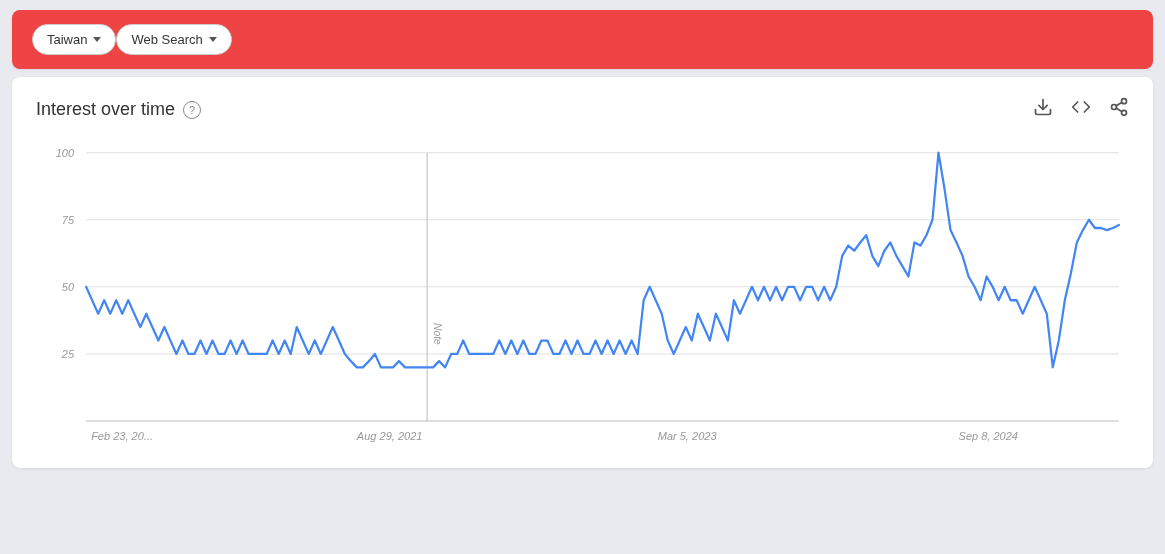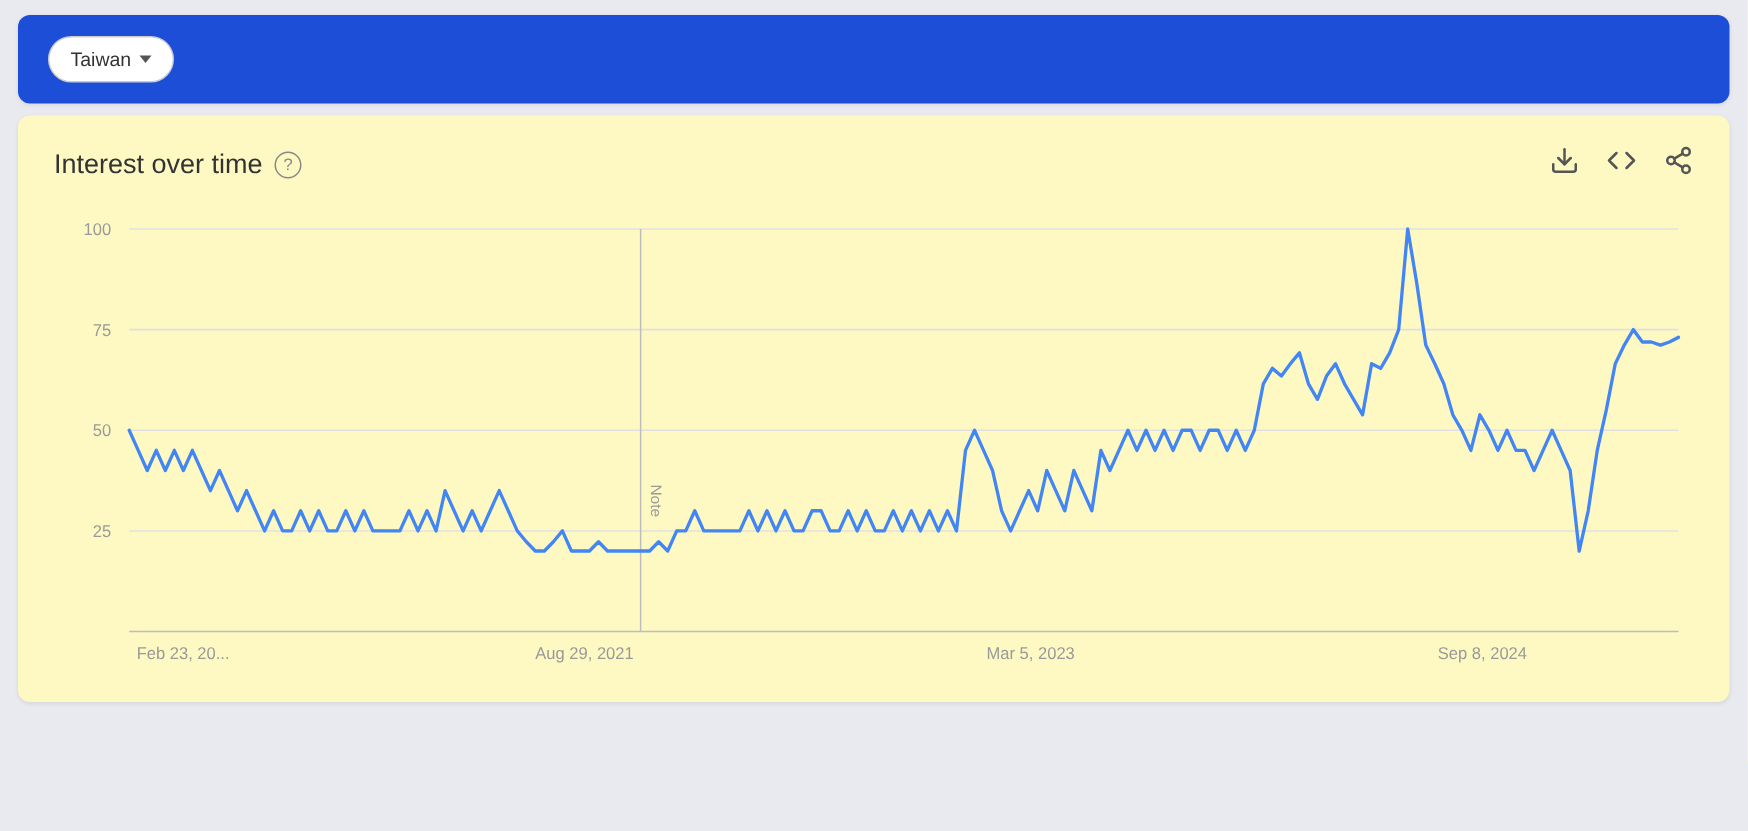--- a/index.html
+++ b/index.html
@@ -5,21 +5,21 @@
     * { box-sizing: border-box; margin: 0; padding: 0; }
     body {
       background: #e8eaf0;
       font-family: 'Google Sans', Arial, sans-serif;
       font-size: 14px;
       color: #333;
       width: 1165px;
       min-height: 554px;
     }
     .top-bar {
-      background: #1d4ed8;
+      background: #ef4444;
       padding: 14px 20px;
       display: flex;
       align-items: center;
       border-radius: 8px;
       margin: 10px 12px 8px 12px;
       box-shadow: 0 1px 3px rgba(0,0,0,0.08);
     }
     .filter-btn {
       display: flex;
       align-items: center;
@@ -33,21 +33,21 @@
       color: #333;
     }
     .chevron-down {
       display: inline-block;
       width: 0; height: 0;
       border-left: 4px solid transparent;
       border-right: 4px solid transparent;
       border-top: 5px solid #555;
     }
     .card {
-      background: #fef9c3;
+      background: #ffffff;
       border-radius: 8px;
       margin: 0 12px 12px 12px;
       padding: 20px 24px 16px 24px;
       box-shadow: 0 1px 3px rgba(0,0,0,0.08);
     }
     .card-header {
       display: flex;
       align-items: center;
       justify-content: space-between;
       margin-bottom: 10px;
@@ -79,32 +79,37 @@
     .action-icon {
       cursor: pointer;
       color: #555;
       font-size: 18px;
     }
     .chart-container {
       position: relative;
       width: 100%;
       height: 320px;
       margin-top: 10px;
+      font-style: italic;
     }
     .chart-svg {
       width: 100%;
       height: 100%;
     }
   </style>
 </head>
 <body>
 
 <div class="top-bar">
   <button class="filter-btn">
     <span>Taiwan</span>
+    <span class="chevron-down"></span>
+  </button>
+  <button class="filter-btn">
+    <span>Web Search</span>
     <span class="chevron-down"></span>
   </button>
 </div>
 
 <div class="card">
   <div class="card-header">
     <div class="card-title-area">
       <span class="card-title">Interest over time</span>
       <div class="help-icon">
         <span>?</span>

